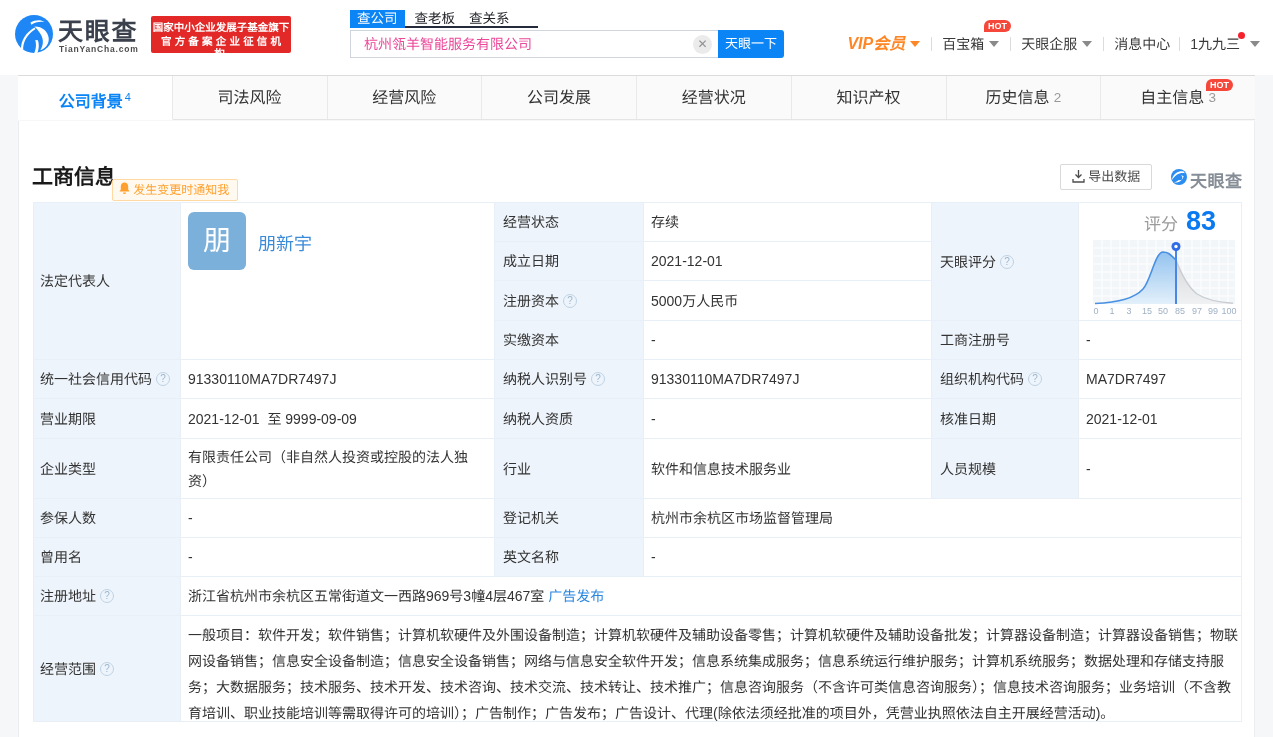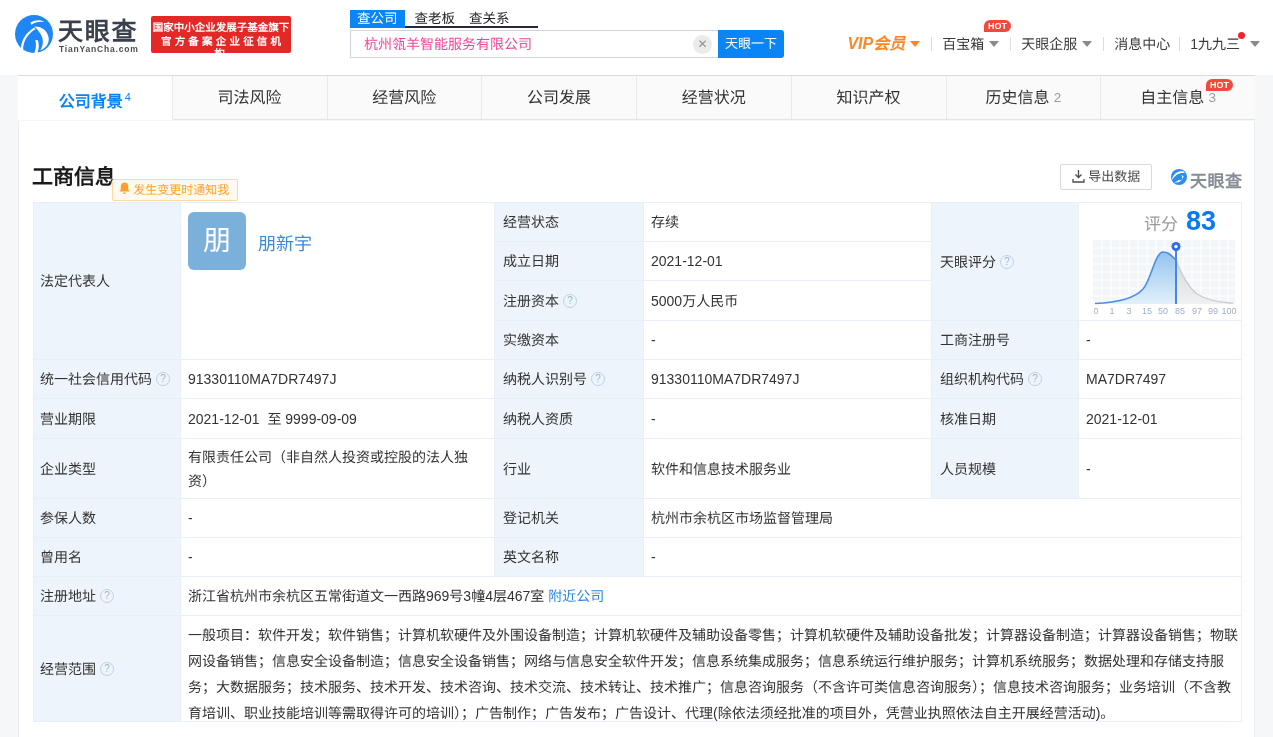--- a/index.html
+++ b/index.html
@@ -221,17 +221,17 @@
       <div class="vc">-</div>
     <div class="lb c1">参保人数</div>
       <div class="vc">-</div>
     <div class="lb">登记机关</div>
       <div class="vc" style="grid-column:4/7">杭州市余杭区市场监督管理局</div>
     <div class="lb c1">曾用名</div>
       <div class="vc">-</div>
     <div class="lb">英文名称</div>
       <div class="vc" style="grid-column:4/7">-</div>
     <div class="lb c1">注册地址<span class="qm">?</span></div>
-      <div class="vc" style="grid-column:2/7">浙江省杭州市余杭区五常街道文一西路969号3幢4层467室&nbsp;<a class="blue">附近公司</a></div>
+      <div class="vc" style="grid-column:2/7">浙江省杭州市余杭区五常街道文一西路969号3幢4层467室&nbsp;<a class="blue">广告发布</a></div>
     <div class="lb c1">经营范围<span class="qm">?</span></div>
       <div class="vc txt" style="grid-column:2/7">一般项目：软件开发；软件销售；计算机软硬件及外围设备制造；计算机软硬件及辅助设备零售；计算机软硬件及辅助设备批发；计算器设备制造；计算器设备销售；物联网设备销售；信息安全设备制造；信息安全设备销售；网络与信息安全软件开发；信息系统集成服务；信息系统运行维护服务；计算机系统服务；数据处理和存储支持服务；大数据服务；技术服务、技术开发、技术咨询、技术交流、技术转让、技术推广；信息咨询服务（不含许可类信息咨询服务）；信息技术咨询服务；业务培训（不含教育培训、职业技能培训等需取得许可的培训）；广告制作；广告发布；广告设计、代理(除依法须经批准的项目外，凭营业执照依法自主开展经营活动)。</div>
   </div>
 </div>
 
 </body></html>

